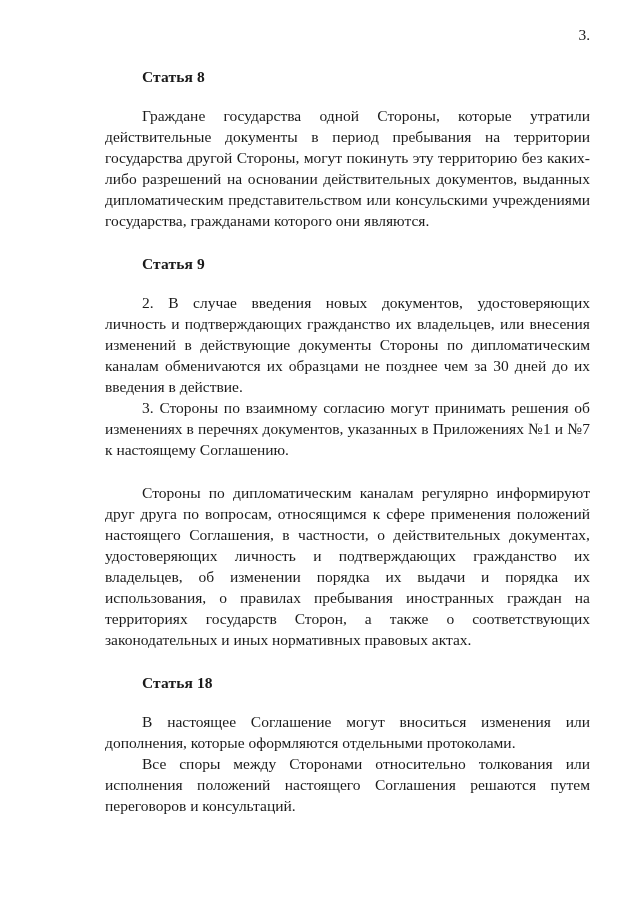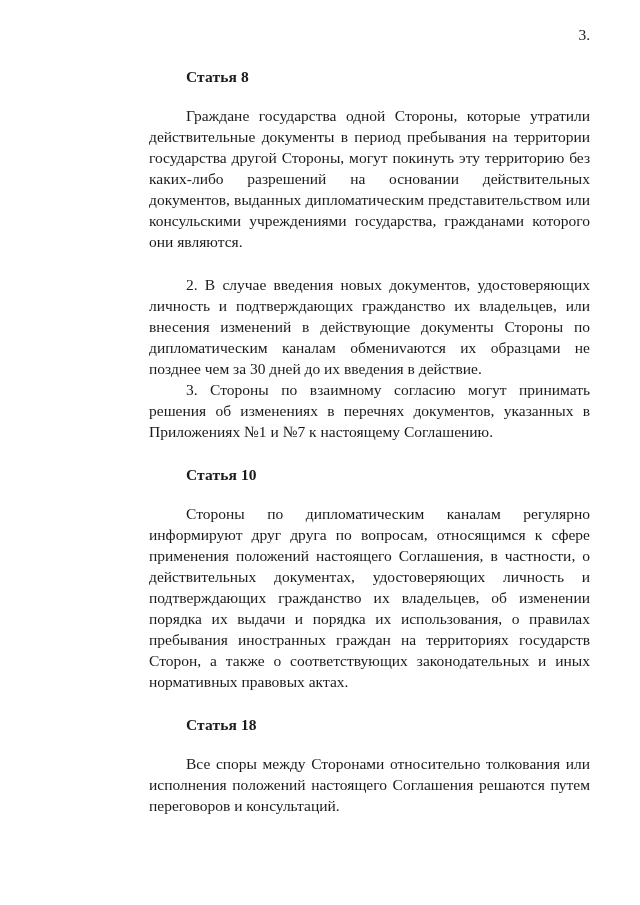--- a/index.html
+++ b/index.html
@@ -19,41 +19,42 @@
     font-size: 15.5px; line-height: 21px;
   }
   .article-title {
     font-weight: bold; margin: 0 0 18px 37px; font-size: 15.5px;
     letter-spacing: 0.1px;
   }
   .para {
     margin: 0; text-align: justify; text-indent: 37px;
     hyphens: manual;
   }
-  .article { margin-bottom: 22px; margin-left: 44px; }
+  .article { margin-bottom: 22px; }
 </style>
 </head>
 <body>
 
 <div class="page-number">3.</div>
 
 <div class="content">
   <section class="article">
     <h2 class="article-title">Статья 8</h2>
     <p class="para">Граждане государства одной Стороны, которые утратили действительные документы в период пребывания на территории государства другой Стороны, могут покинуть эту территорию без каких-либо разрешений на основании действительных документов, выданных дипломатическим представительством или консульскими учреждениями государства, гражданами которого они являются.</p>
   </section>
 
   <section class="article">
+    <h2 class="article-title">Статья 9</h2>
     <p class="para">2. В случае введения новых документов, удостоверяющих личность и подтверждающих гражданство их владельцев, или внесения изменений в действующие документы Стороны по дипломатическим каналам обмени­vаются их образцами не позднее чем за 30 дней до их введения в действие.</p>
     <p class="para">3. Стороны по взаимному согласию могут принимать решения об изменениях в перечнях документов, указанных в Приложениях №1 и №7 к настоящему Соглашению.</p>
   </section>
 
   <section class="article">
-    <h2 class="article-title">Статья 10</h2>
     <p class="para">Стороны по дипломатическим каналам регулярно информируют друг друга по вопросам, относящимся к сфере применения положений настоящего Соглашения, в частности, о действительных документах, удостоверяющих личность и подтверждающих гражданство их владельцев, об изменении порядка их выдачи и порядка их использования, о правилах пребывания иностранных граждан на территориях государств Сторон, а также о соответствующих законодательных и иных нормативных правовых актах.</p>
   </section>
 
   <section class="article">
     <h2 class="article-title">Статья 18</h2>
+    <p class="para">В настоящее Соглашение могут вноситься изменения или дополнения, которые оформляются отдельными протоколами.</p>
     <p class="para">Все споры между Сторонами относительно толкования или исполнения положений настоящего Соглашения решаются путем переговоров и консультаций.</p>
   </section>
 
 </div>
 
 </body></html>

